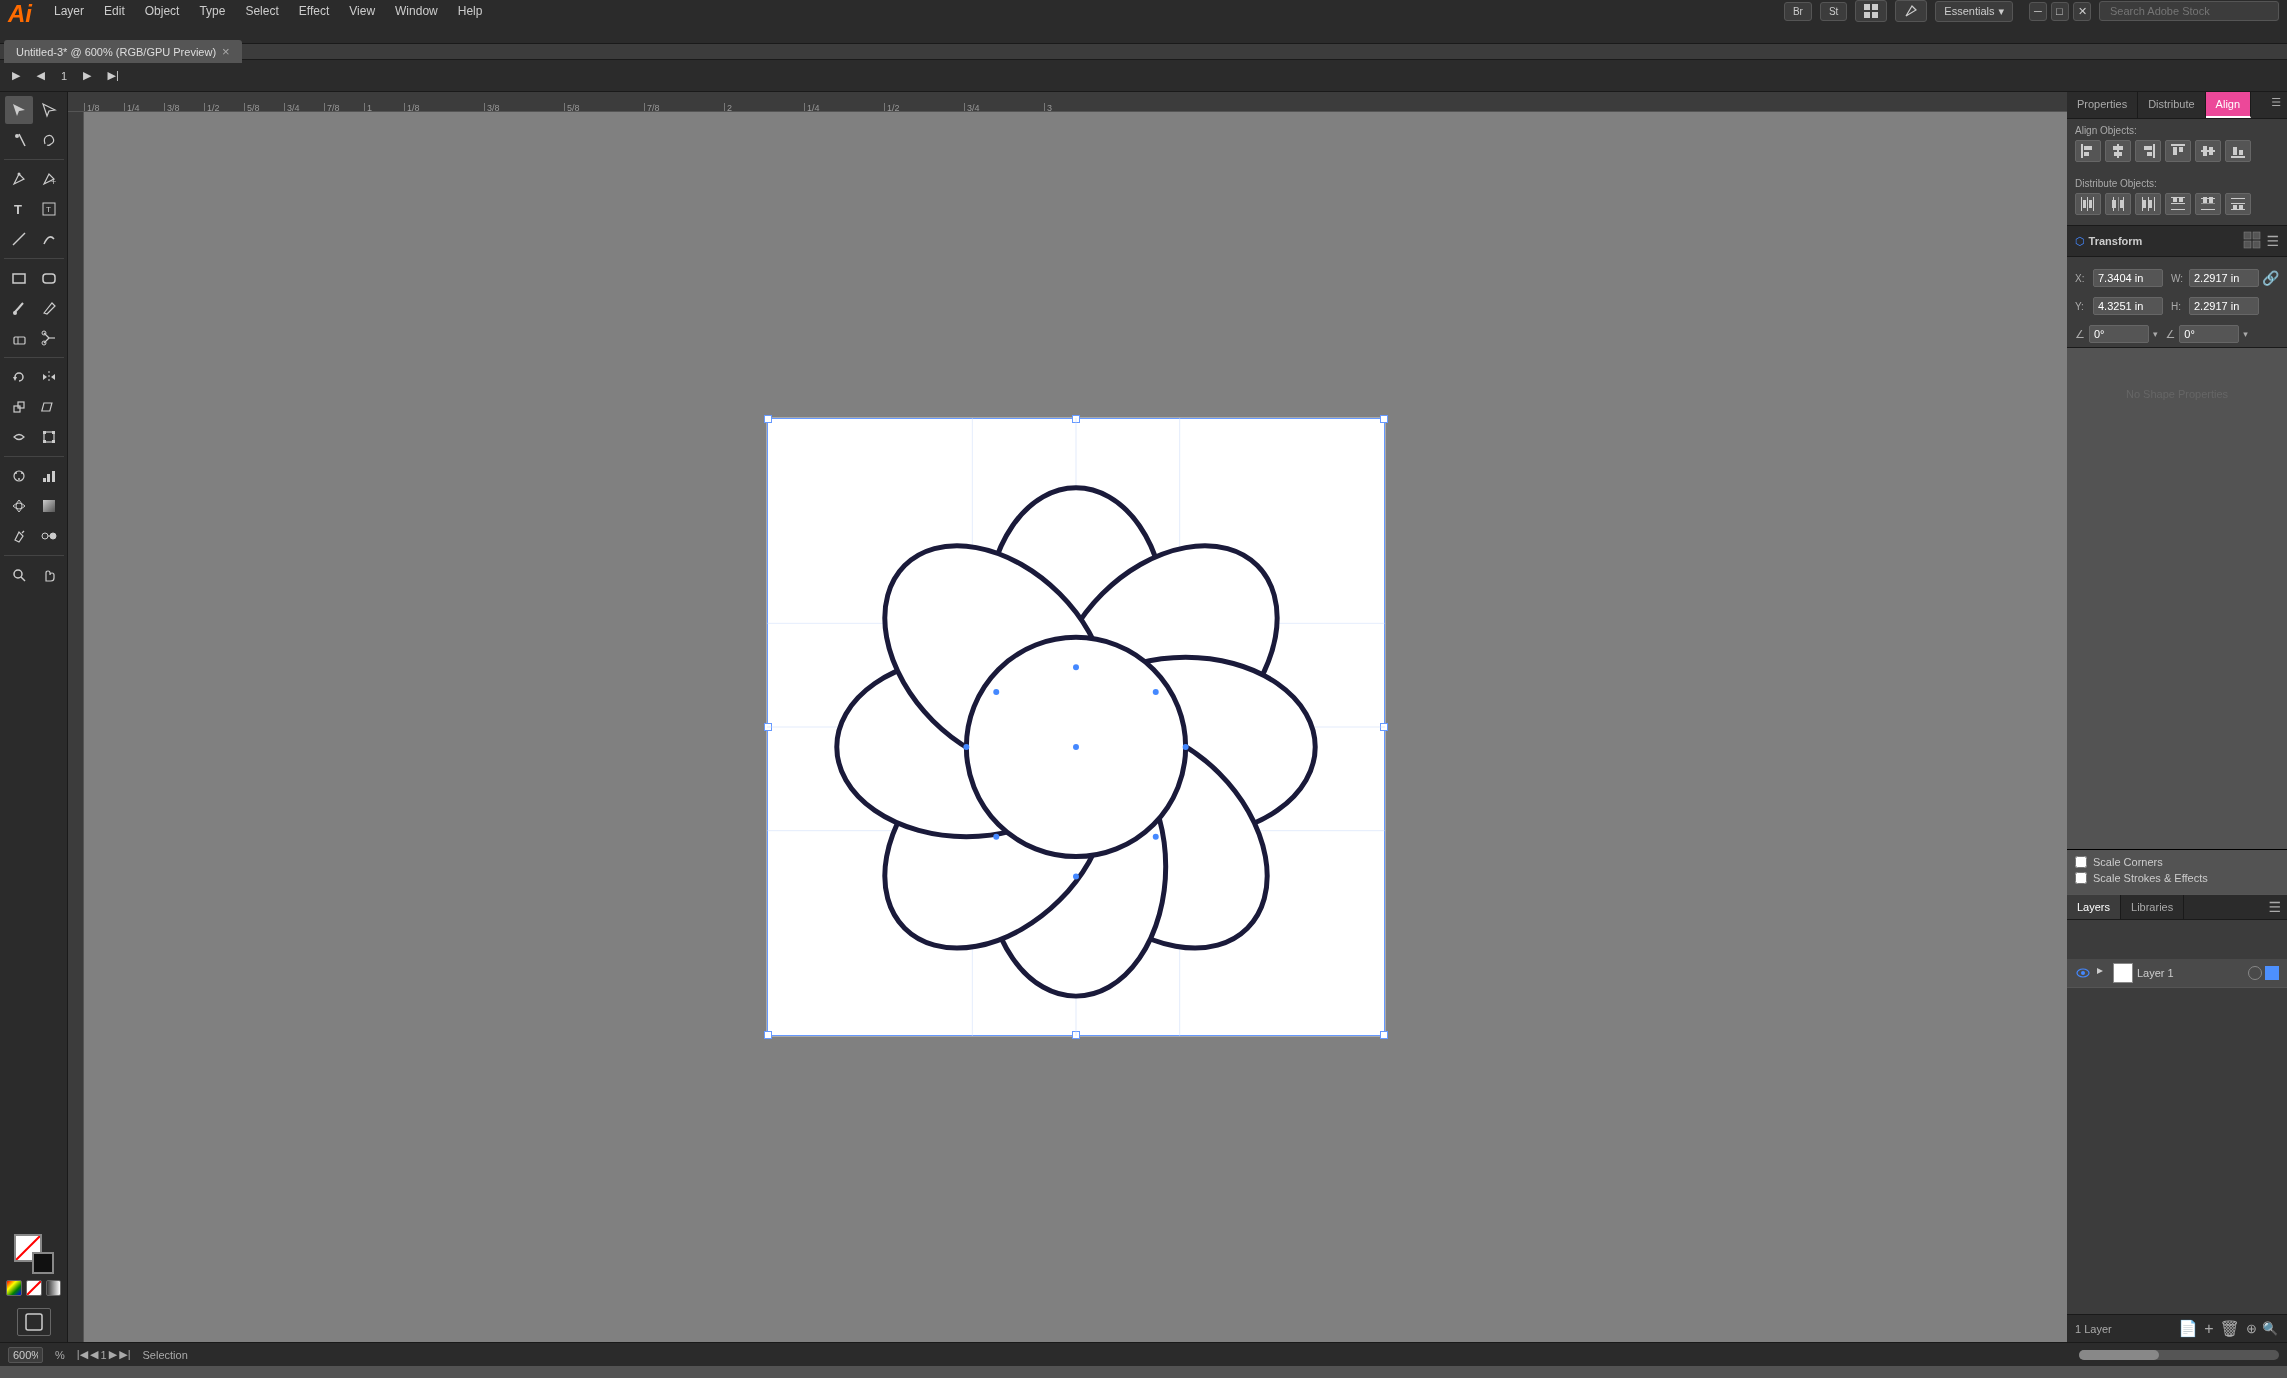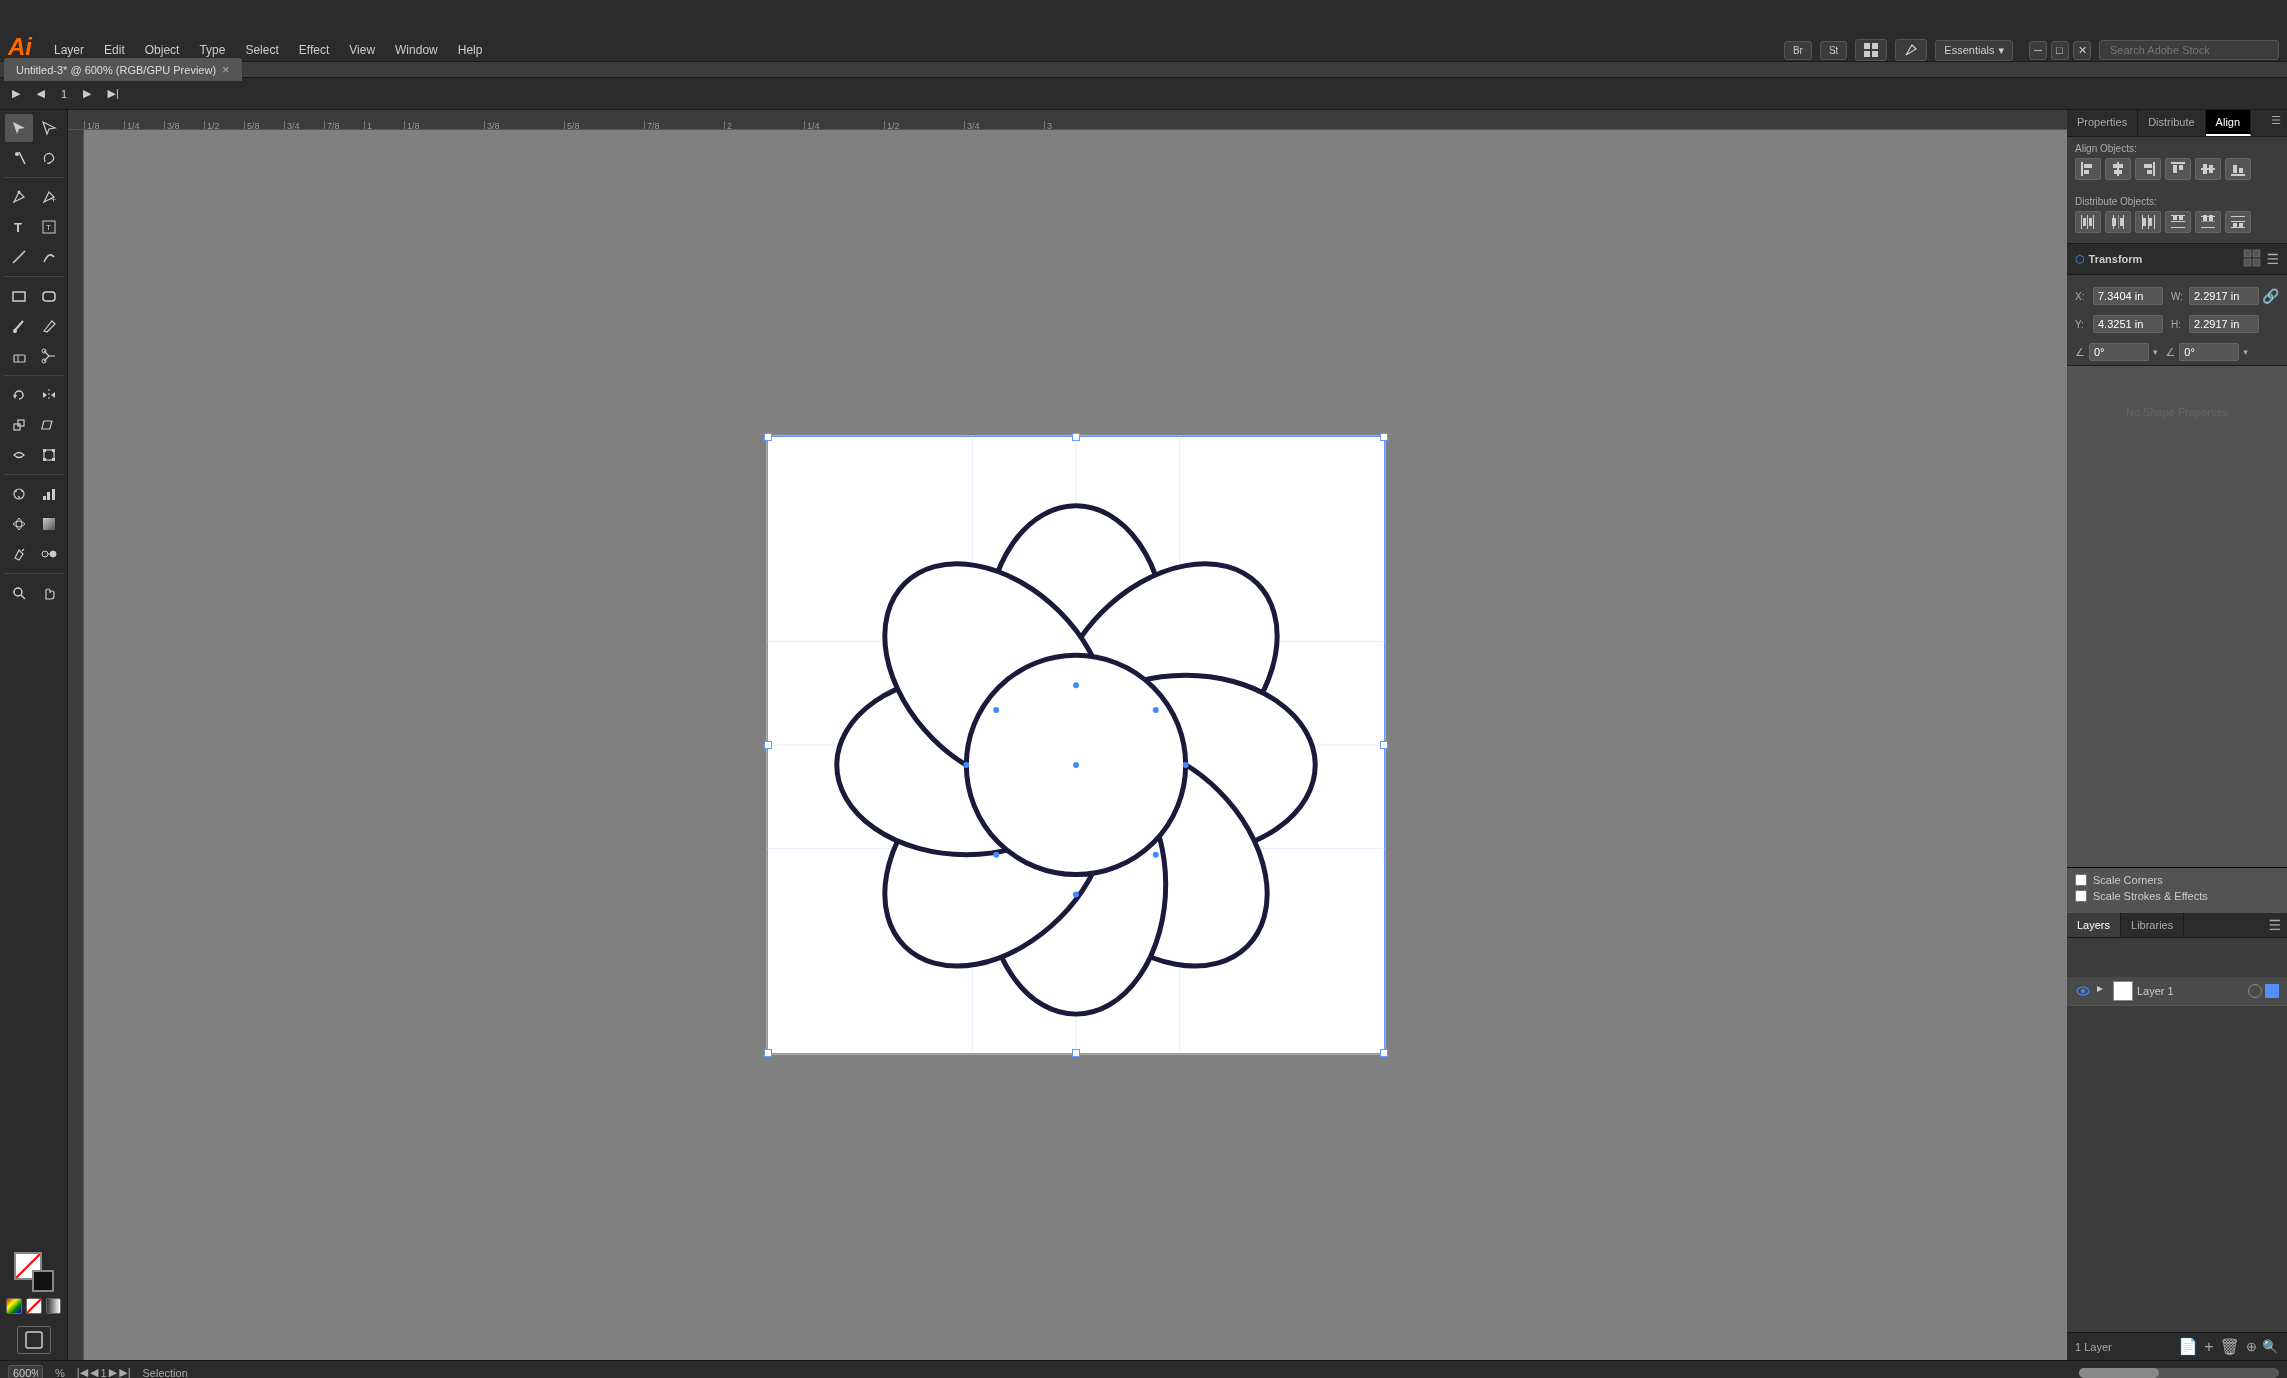--- a/index.html
+++ b/index.html
@@ -1,21 +1,21 @@
 <!DOCTYPE html>
 <html><head>
   <meta charset="utf-8">
   <style>
     * { margin: 0; padding: 0; box-sizing: border-box; }
     body { width: 2287px; height: 1378px; overflow: hidden; background: #535353; font-family: Arial, sans-serif; font-size: 11px; color: #ccc; }
 
     
     #menu-bar {
-      display: flex; align-items: flex-end;
-      background: #2b2b2b; height: 62px;
+      display: flex; align-items: flex-start;
+      background: #2b2b2b; height: 44px;
       border-bottom: 1px solid #1a1a1a;
       padding: 0 8px; gap: 0;
     }
     #app-logo { color: #ff6b00; font-size: 22px; font-weight: bold; font-style: italic; margin-right: 16px; }
     .menu-item { padding: 4px 10px; cursor: pointer; color: #ccc; font-size: 12px; }
     .menu-spacer { flex: 1; }
     .menu-right { display: flex; align-items: center; gap: 8px; }
     .toolbar-icon-btn { background: #3c3c3c; border: 1px solid #555; border-radius: 3px; padding: 3px 8px; cursor: pointer; color: #ccc; font-size: 11px; display: flex; align-items: center; gap: 4px; }
     .essentials-dropdown { display: flex; align-items: center; gap: 4px; background: #3c3c3c; border: 1px solid #555; border-radius: 3px; padding: 3px 8px; cursor: pointer; }
     .search-stock { background: #3c3c3c; border: 1px solid #555; border-radius: 3px; padding: 3px 10px; color: #999; width: 180px; font-size: 11px; }
@@ -70,21 +70,21 @@
     .sh-bc { bottom: -4px; left: calc(50% - 4px); }
     .sh-br { bottom: -4px; right: -4px; }
 
     
     #flower-svg { position: absolute; top: 0; left: 0; width: 100%; height: 100%; }
 
     
     #align-panel { background: #3c3c3c; border-bottom: 1px solid #1a1a1a; padding: 0; }
     .panel-tabs { display: flex; background: #2b2b2b; border-bottom: 1px solid #1a1a1a; }
     .panel-tab { padding: 6px 10px; cursor: pointer; font-size: 11px; color: #aaa; border-right: 1px solid #1a1a1a; }
-    .panel-tab.active { color: #fff; background: #000000; border-bottom: 2px solid #fff; }
+    .panel-tab.active { color: #fff; background: #ec4899; border-bottom: 2px solid #fff; }
     .align-section { padding: 6px 8px; }
     .align-label { font-size: 10px; color: #aaa; margin-bottom: 4px; }
     .align-row { display: flex; gap: 4px; margin-bottom: 4px; }
     .align-btn { width: 26px; height: 22px; background: #555; border: 1px solid #666; border-radius: 2px; cursor: pointer; display: flex; align-items: center; justify-content: center; }
     .align-btn svg { width: 14px; height: 14px; }
 
     
     #transform-panel { background: #3c3c3c; border-bottom: 1px solid #1a1a1a; }
     .transform-header { display: flex; align-items: center; background: #2b2b2b; padding: 4px 8px; border-bottom: 1px solid #1a1a1a; }
     .transform-title { font-size: 11px; color: #ccc; font-weight: bold; flex: 1; }

